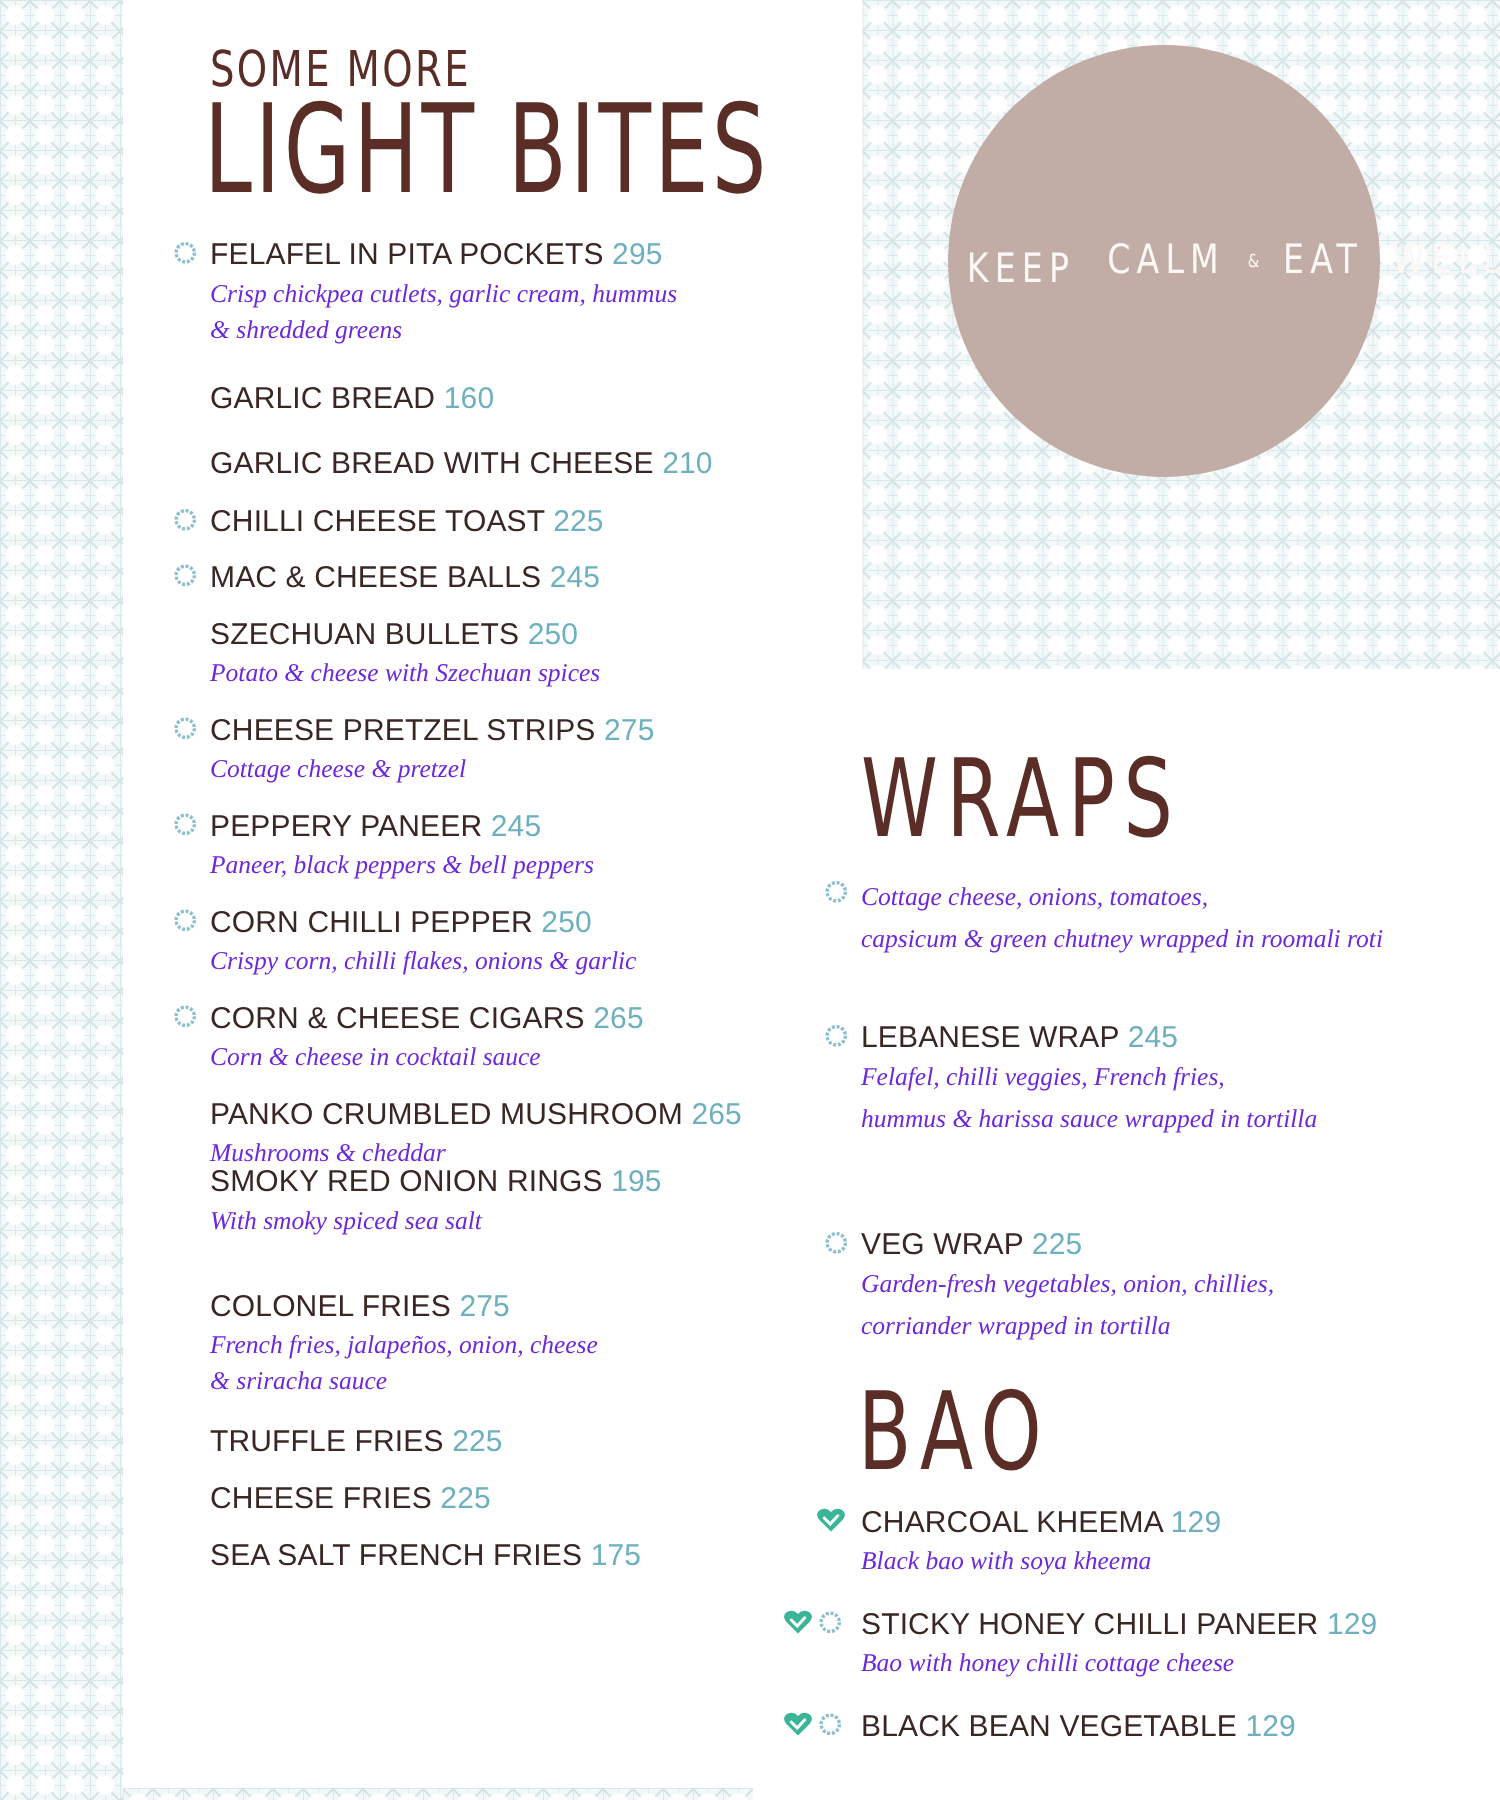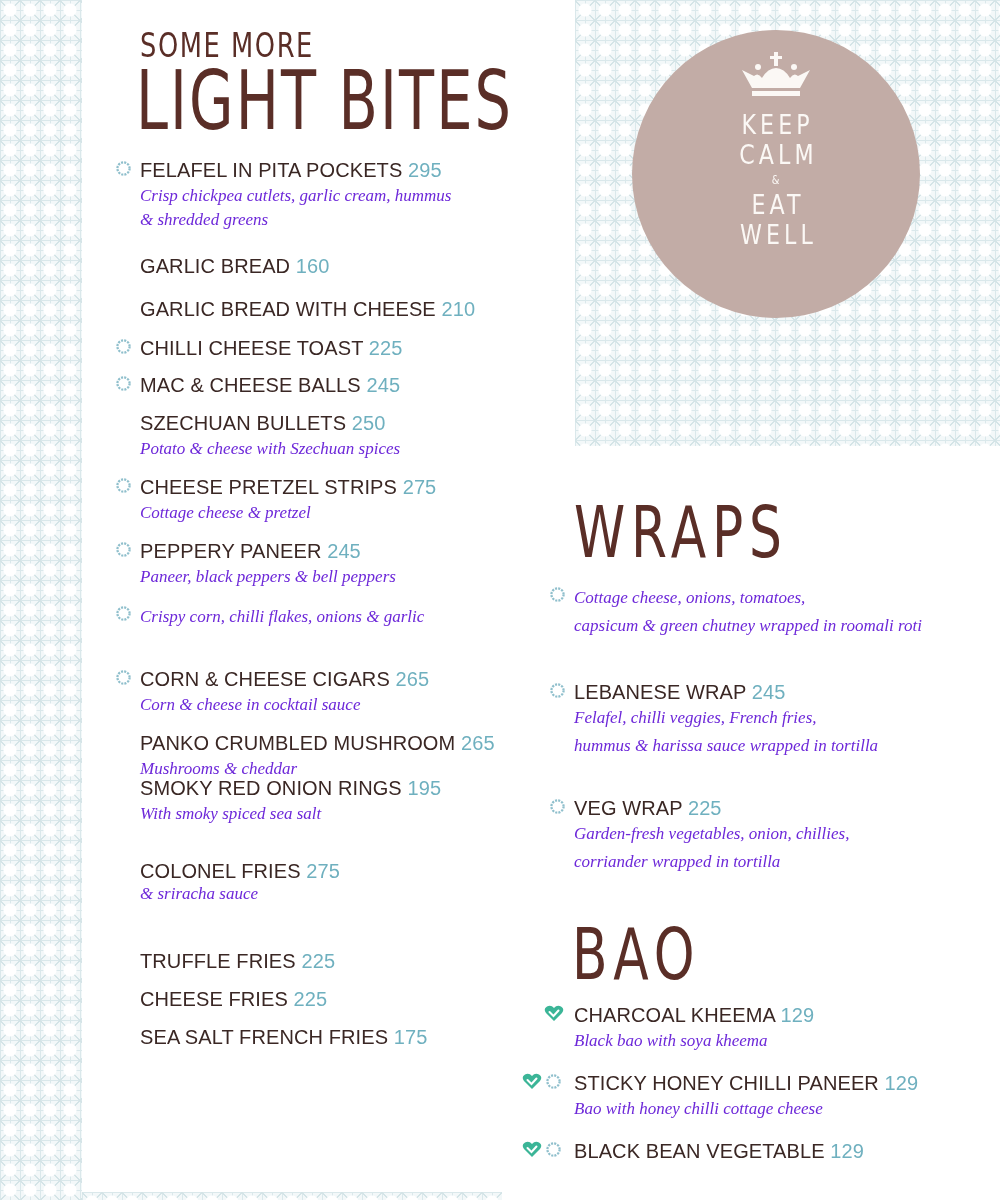--- a/index.html
+++ b/index.html
@@ -19,21 +19,21 @@
         linear-gradient(90deg, #dae8eb 1px, transparent 1px);
       background-size: 20px 20px, 20px 20px, 20px 20px, 10px 10px, 10px 10px;
     }
     .pat-left { left: 0; top: 0; width: 82px; height: 1200px; }
     .pat-topright { left: 575px; top: 0; width: 425px; height: 446px; }
     .pat-bottom { left: 82px; top: 1192px; width: 420px; height: 8px; }
 
     .keep-calm {
       position: absolute; left: 632px; top: 30px; width: 288px; height: 288px;
       border-radius: 50%; background: #c2aca6;
-      display: flex; flex-direction: column; align-items: center;
+      display: flex; flex-direction: row; align-items: center;
       color: #fbf8f5;
     }
     .crown { margin-top: 22px; width: 72px; height: 46px; }
     .kc-line {
       font-family: "DejaVu Sans", sans-serif; font-size: 27px; letter-spacing: 5px;
       line-height: 30px; font-weight: normal; text-align: center; padding-left: 5px;
       transform: scaleX(0.82);
     }
     .kc-amp { font-size: 12px; line-height: 20px; }
     .kc-first { margin-top: 12px; }
@@ -173,20 +173,21 @@
     <div class="item-name"><span>PEPPERY PANEER</span> <span class="price">245</span></div>
     <div class="desc">Paneer, black peppers &amp; bell peppers</div>
   </div>
 
   <div class="item" style="left:140px;top:603px">
     <div class="icons" style="left:-24px">
         <svg class="flower">
           <use href="#flower"></use>
         </svg>
       </div>
+    <div class="item-name"><span>CORN CHILLI PEPPER</span> <span class="price">250</span></div>
     <div class="desc">Crispy corn, chilli flakes, onions &amp; garlic</div>
   </div>
 
   <div class="item" style="left:140px;top:667px">
     <div class="icons" style="left:-24px">
         <svg class="flower">
           <use href="#flower"></use>
         </svg>
       </div>
     <div class="item-name"><span>CORN &amp; CHEESE CIGARS</span> <span class="price">265</span></div>
@@ -198,20 +199,21 @@
     <div class="desc">Mushrooms &amp; cheddar</div>
   </div>
 
   <div class="item" style="left:140px;top:776px">
     <div class="item-name"><span>SMOKY RED ONION RINGS</span> <span class="price">195</span></div>
     <div class="desc">With smoky spiced sea salt</div>
   </div>
 
   <div class="item" style="left:140px;top:859px">
     <div class="item-name"><span>COLONEL FRIES</span> <span class="price">275</span></div>
+    <div class="desc">French fries, jalapeños, onion, cheese</div>
     <div class="desc" style="margin-top:-3px">&amp; sriracha sauce</div>
   </div>
 
   <div class="item" style="left:140px;top:949px">
     <div class="item-name"><span>TRUFFLE FRIES</span> <span class="price">225</span></div>
   </div>
 
   <div class="item" style="left:140px;top:987px">
     <div class="item-name"><span>CHEESE FRIES</span> <span class="price">225</span></div>
   </div>
@@ -237,21 +239,21 @@
     <div class="icons" style="left:-24px">
         <svg class="flower">
           <use href="#flower"></use>
         </svg>
       </div>
     <div class="item-name"><span>LEBANESE WRAP</span> <span class="price">245</span></div>
     <div class="desc">Felafel, chilli veggies, French fries,</div>
     <div class="desc" style="margin-top:1px">hummus &amp; harissa sauce wrapped in tortilla</div>
   </div>
 
-  <div class="item" style="left:574px;top:796px">
+  <div class="item" style="left:574px;top:818px">
     <div class="icons" style="left:-24px">
         <svg class="flower">
           <use href="#flower"></use>
         </svg>
       </div>
     <div class="item-name"><span>VEG WRAP</span> <span class="price">225</span></div>
     <div class="desc">Garden-fresh vegetables, onion, chillies,</div>
     <div class="desc" style="margin-top:1px">corriander wrapped in tortilla</div>
   </div>
 </div>

